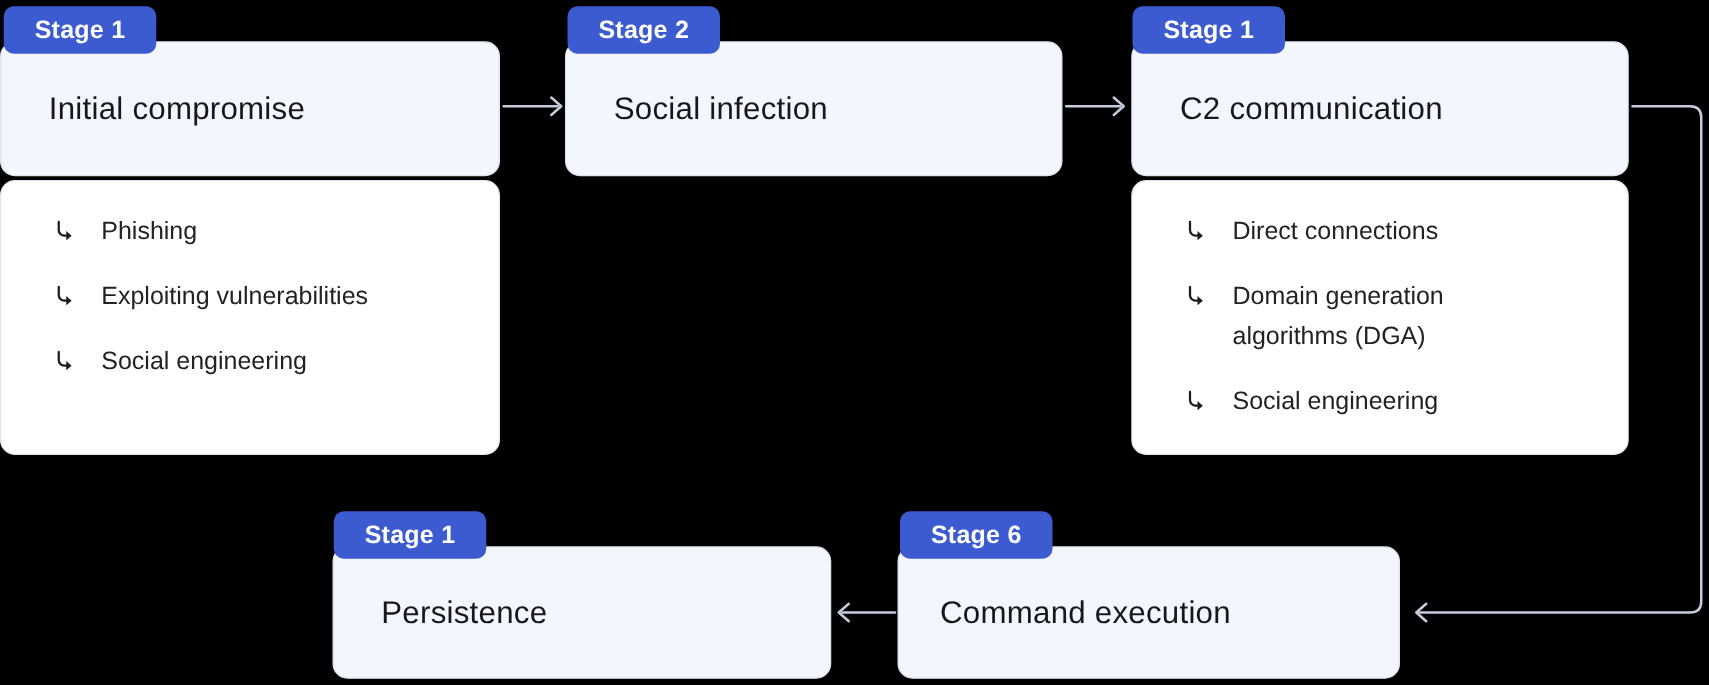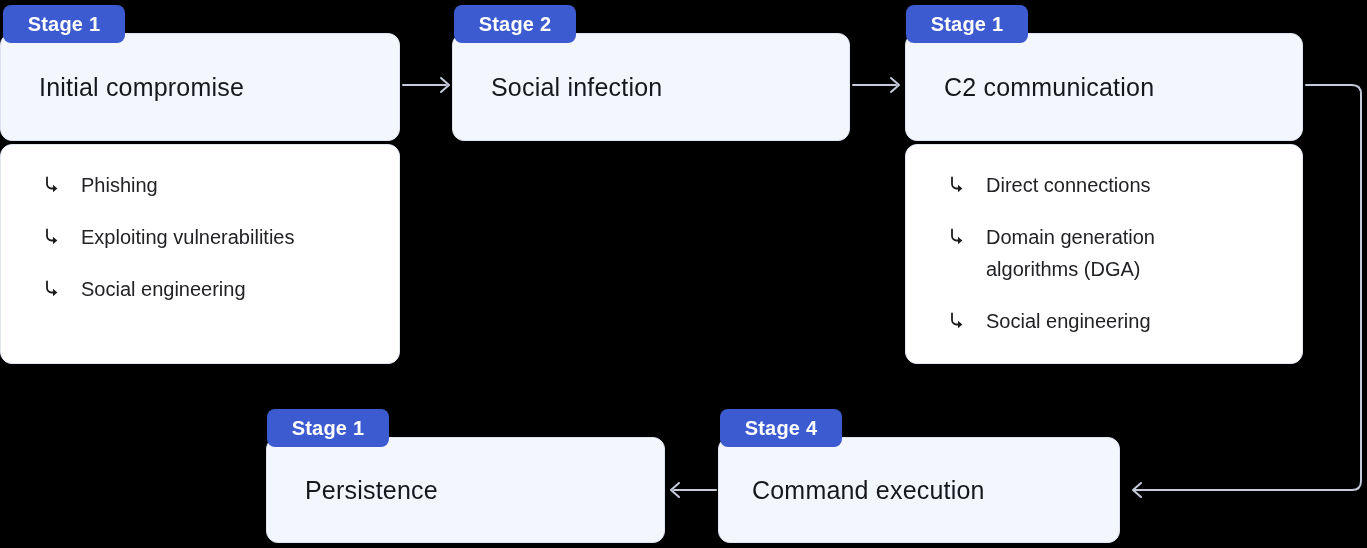--- a/index.html
+++ b/index.html
@@ -205,21 +205,21 @@
       <span class="bullet">
         <svg width="18" height="18" viewBox="0 0 18 18">
             <path d="M4 1.5 V8 a4.5 4.5 0 0 0 4.5 4.5 H10"></path>
             <polygon points="10,8.8 14.3,12.5 10,16.2"></polygon>
           </svg>
       </span>
       <span class="item-text">Social engineering</span>
     </div>
   </div>
 
-  <div class="badge badge-4">Stage 4</div>
+  <div class="badge badge-4">Stage 6</div>
   <div class="title-card card-4">
     <div class="title">Command execution</div>
   </div>
 
   <div class="badge badge-5">Stage 1</div>
   <div class="title-card card-5">
     <div class="title">Persistence</div>
   </div>
 
 </div>

